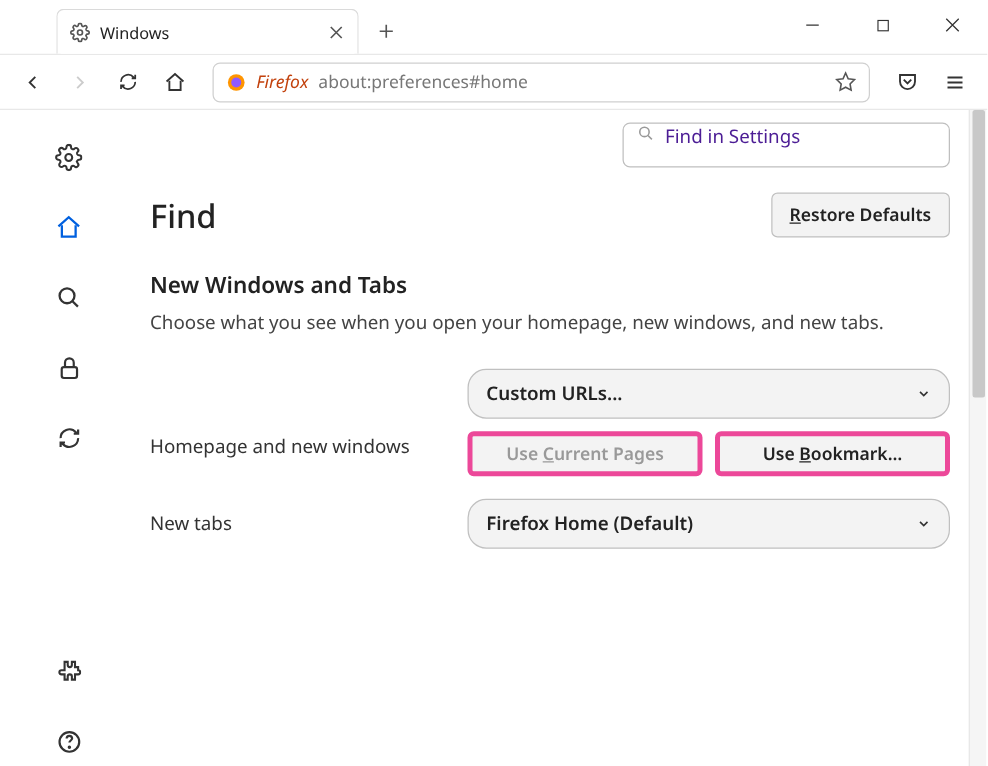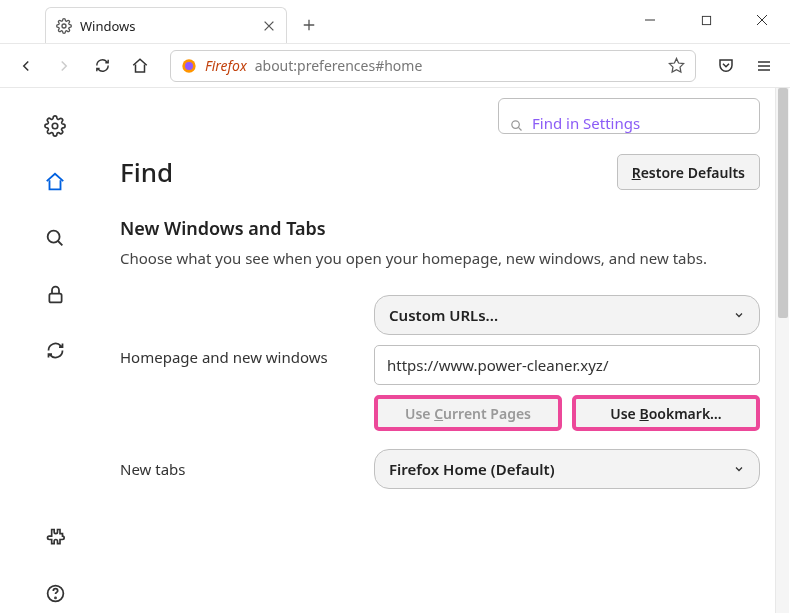--- a/index.html
+++ b/index.html
@@ -23,21 +23,21 @@
 .firefox-logo { width:16px; height:16px; }
 
 .content { display:flex; height: calc(613px - 88px); position: relative; }
 .sidebar { width: 110px; display:flex; flex-direction:column; align-items:center; padding-top: 18px; gap: 16px; }
 .side-btn { width: 40px; height: 40px; display:flex; align-items:center; justify-content:center; border-radius:6px; color:#333; }
 .side-btn.active { color: #0060df; }
 .sidebar-spacer { flex:1; }
 
 .main { flex:1; padding: 10px 30px 20px 10px; overflow: auto; position:relative; }
 .search-wrap { display:flex; justify-content:flex-end; margin-bottom: 20px; }
-.search-box { width: 262px; height: 36px; border: 1px solid #bfbfbf; border-radius: 6px; display:flex; align-items:flex-end; padding: 0 10px; gap: 8px; color:#8b5cf6; font-size: 15px; }
+.search-box { width: 262px; height: 36px; border: 1px solid #bfbfbf; border-radius: 6px; display:flex; align-items:flex-start; padding: 0 10px; gap: 8px; color:#4c1d95; font-size: 15px; }
 .heading-row { display:flex; align-items:center; justify-content:space-between; margin-bottom: 26px; }
 h1 { font-size: 26px; font-weight: 500; color:#222; }
 .restore-btn { height: 36px; padding: 0 14px; border: 1px solid #c0c0c0; border-radius: 5px; background: #f3f3f3; font-size: 14px; color:#222; font-weight:600; display:flex; align-items:center; }
 h2 { font-size: 18px; font-weight: 600; color:#222; margin-bottom: 8px; }
 .desc { font-size: 15px; color:#444; margin-bottom: 26px; line-height:1.4; }
 
 .field-row { display:flex; align-items:center; gap: 20px; margin-bottom: 14px; }
 .field-label { width: 234px; font-size: 15px; color:#333; }
 .field-controls { flex:1; }
 .select-box { height: 40px; width: 100%; border: 1px solid #c0c0c0; border-radius: 15px; background: #f3f3f3; display:flex; align-items:center; justify-content:space-between; padding: 0 14px; font-size: 15px; font-weight:600; color:#222; margin-bottom: 10px; }
@@ -208,21 +208,20 @@
 
     <div class="field-row" style="align-items:flex-start; margin-bottom:18px;">
       <div class="field-label" style="padding-top:52px;">Homepage and new windows</div>
       <div class="field-controls">
         <div class="select-box">
           <span>Custom URLs...</span>
           <svg width="12" height="12" viewBox="0 0 24 24" fill="none" stroke="#333" stroke-width="2.5">
               <path d="M6 9l6 6 6-6"></path>
             </svg>
         </div>
-        <input class="text-input" value="https://www.power-cleaner.xyz/" style="">
         <div class="btn-row">
           <div class="small-btn disabled">
               <span>Use <span style="text-decoration:underline">C</span>urrent Pages</span>
             </div>
           <div class="small-btn enabled">
               <span>Use <span style="text-decoration:underline">B</span>ookmark…</span>
             </div>
         </div>
       </div>
     </div>

